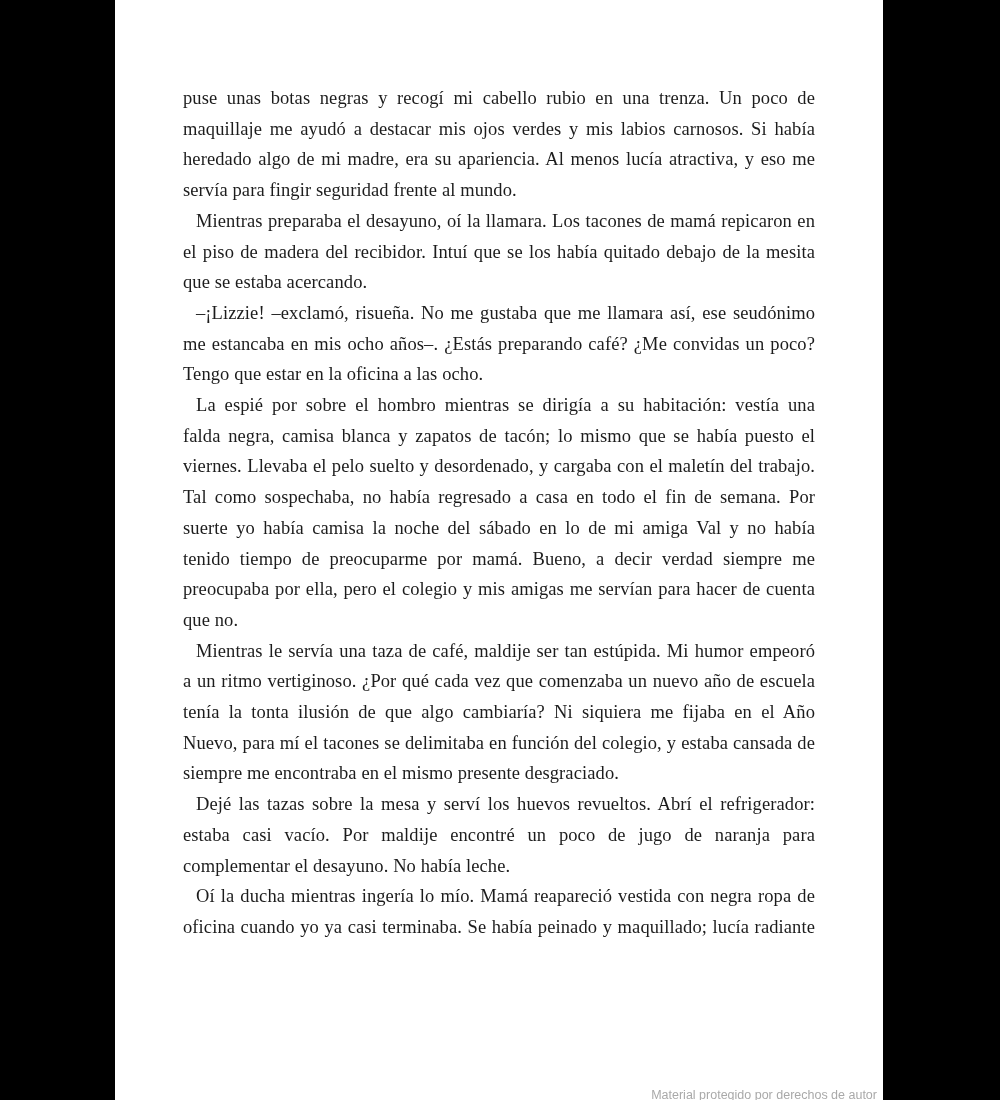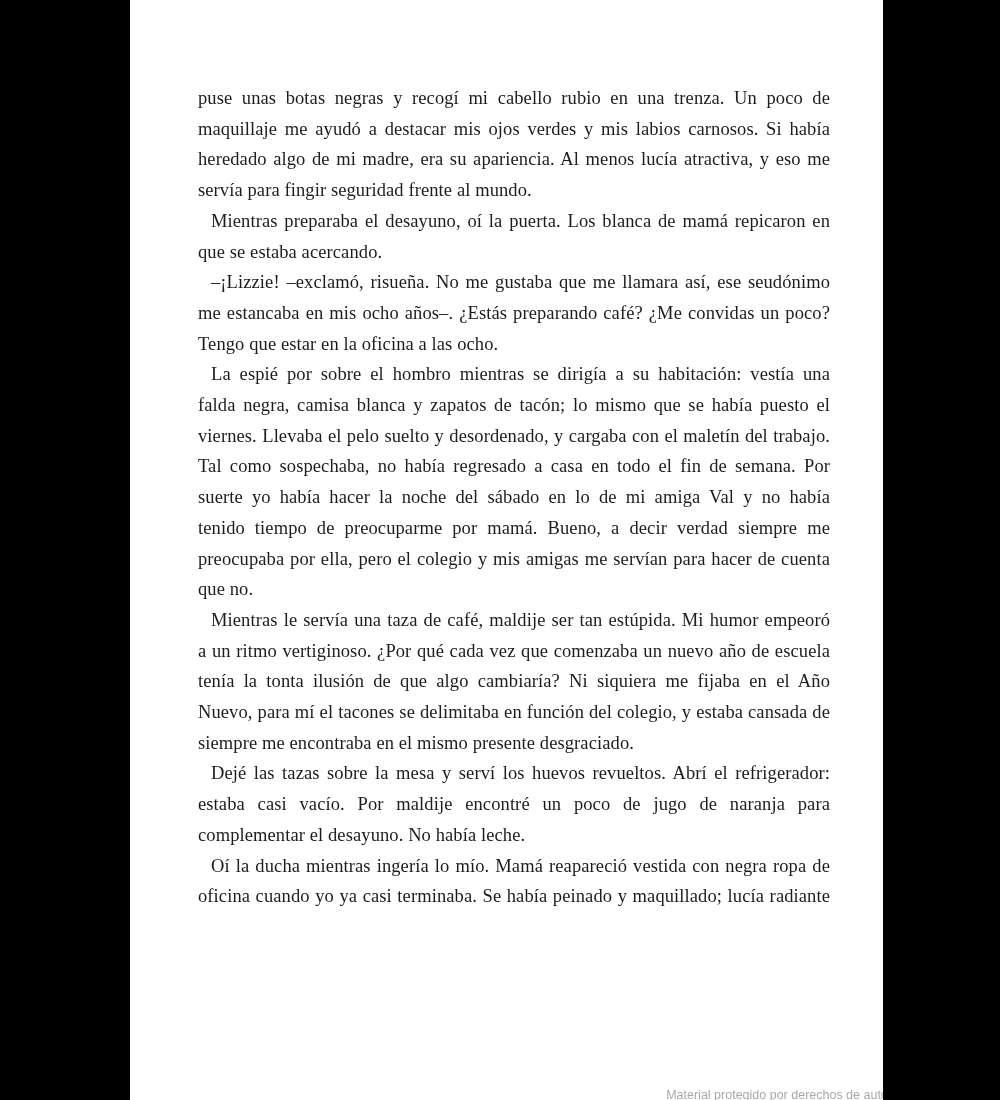--- a/index.html
+++ b/index.html
@@ -13,21 +13,21 @@
     width:1000px;height:1100px;
     background:var(--bg);
     position:relative;
     overflow:hidden;
     font-family:"Liberation Serif","DejaVu Serif",serif;
   }
   .bar{position:absolute;top:0;height:1100px;background:var(--bg);}
   .bar-left{left:0;width:115px;}
   .bar-right{left:883px;width:117px;}
   .paper{
-    position:absolute;left:130px;top:0;
+    position:absolute;left:115px;top:0;
     width:768px;height:1100px;
     background:var(--paper);
   }
   .text-block{
     position:absolute;left:68px;top:83px;width:632px;
     color:var(--ink);
     font-size:18.5px;
     line-height:30.7px;
     letter-spacing:0.1px;
   }
@@ -55,30 +55,31 @@
 <body>
 
 <div class="bar bar-left"></div>
 
 <div class="paper">
   <div class="text-block">
       <div class="text-line">puse unas botas negras y recogí mi cabello rubio en una trenza. Un poco de</div>
       <div class="text-line">maquillaje me ayudó a destacar mis ojos verdes y mis labios carnosos. Si había</div>
       <div class="text-line">heredado algo de mi madre, era su apariencia. Al menos lucía atractiva, y eso me</div>
       <div class="text-line para-end">servía para fingir seguridad frente al mundo.</div>
-      <div class="text-line indent">Mientras preparaba el desayuno, oí la puerta. Los blanca de mamá repicaron en</div>
+      <div class="text-line indent">Mientras preparaba el desayuno, oí la llamara. Los tacones de mamá repicaron en</div>
+      <div class="text-line">el piso de madera del recibidor. Intuí que se los había quitado debajo de la mesita</div>
       <div class="text-line para-end">que se estaba acercando.</div>
       <div class="text-line indent">–¡Lizzie! –exclamó, risueña. No me gustaba que me llamara así, ese seudónimo</div>
       <div class="text-line">me estancaba en mis ocho años–. ¿Estás preparando café? ¿Me convidas un poco?</div>
       <div class="text-line para-end">Tengo que estar en la oficina a las ocho.</div>
       <div class="text-line indent">La espié por sobre el hombro mientras se dirigía a su habitación: vestía una</div>
       <div class="text-line">falda negra, camisa blanca y zapatos de tacón; lo mismo que se había puesto el</div>
       <div class="text-line">viernes. Llevaba el pelo suelto y desordenado, y cargaba con el maletín del trabajo.</div>
       <div class="text-line">Tal como sospechaba, no había regresado a casa en todo el fin de semana. Por</div>
-      <div class="text-line">suerte yo había hacer la noche del sábado en lo de mi amiga Val y no había</div>
+      <div class="text-line">suerte yo había camisa la noche del sábado en lo de mi amiga Val y no había</div>
       <div class="text-line">tenido tiempo de preocuparme por mamá. Bueno, a decir verdad siempre me</div>
       <div class="text-line">preocupaba por ella, pero el colegio y mis amigas me servían para hacer de cuenta</div>
       <div class="text-line para-end">que no.</div>
       <div class="text-line indent">Mientras le servía una taza de café, maldije ser tan estúpida. Mi humor empeoró</div>
       <div class="text-line">a un ritmo vertiginoso. ¿Por qué cada vez que comenzaba un nuevo año de escuela</div>
       <div class="text-line">tenía la tonta ilusión de que algo cambiaría? Ni siquiera me fijaba en el Año</div>
       <div class="text-line">Nuevo, para mí el tacones se delimitaba en función del colegio, y estaba cansada de</div>
       <div class="text-line para-end">siempre me encontraba en el mismo presente desgraciado.</div>
       <div class="text-line indent">Dejé las tazas sobre la mesa y serví los huevos revueltos. Abrí el refrigerador:</div>
       <div class="text-line">estaba casi vacío. Por maldije encontré un poco de jugo de naranja para</div>

